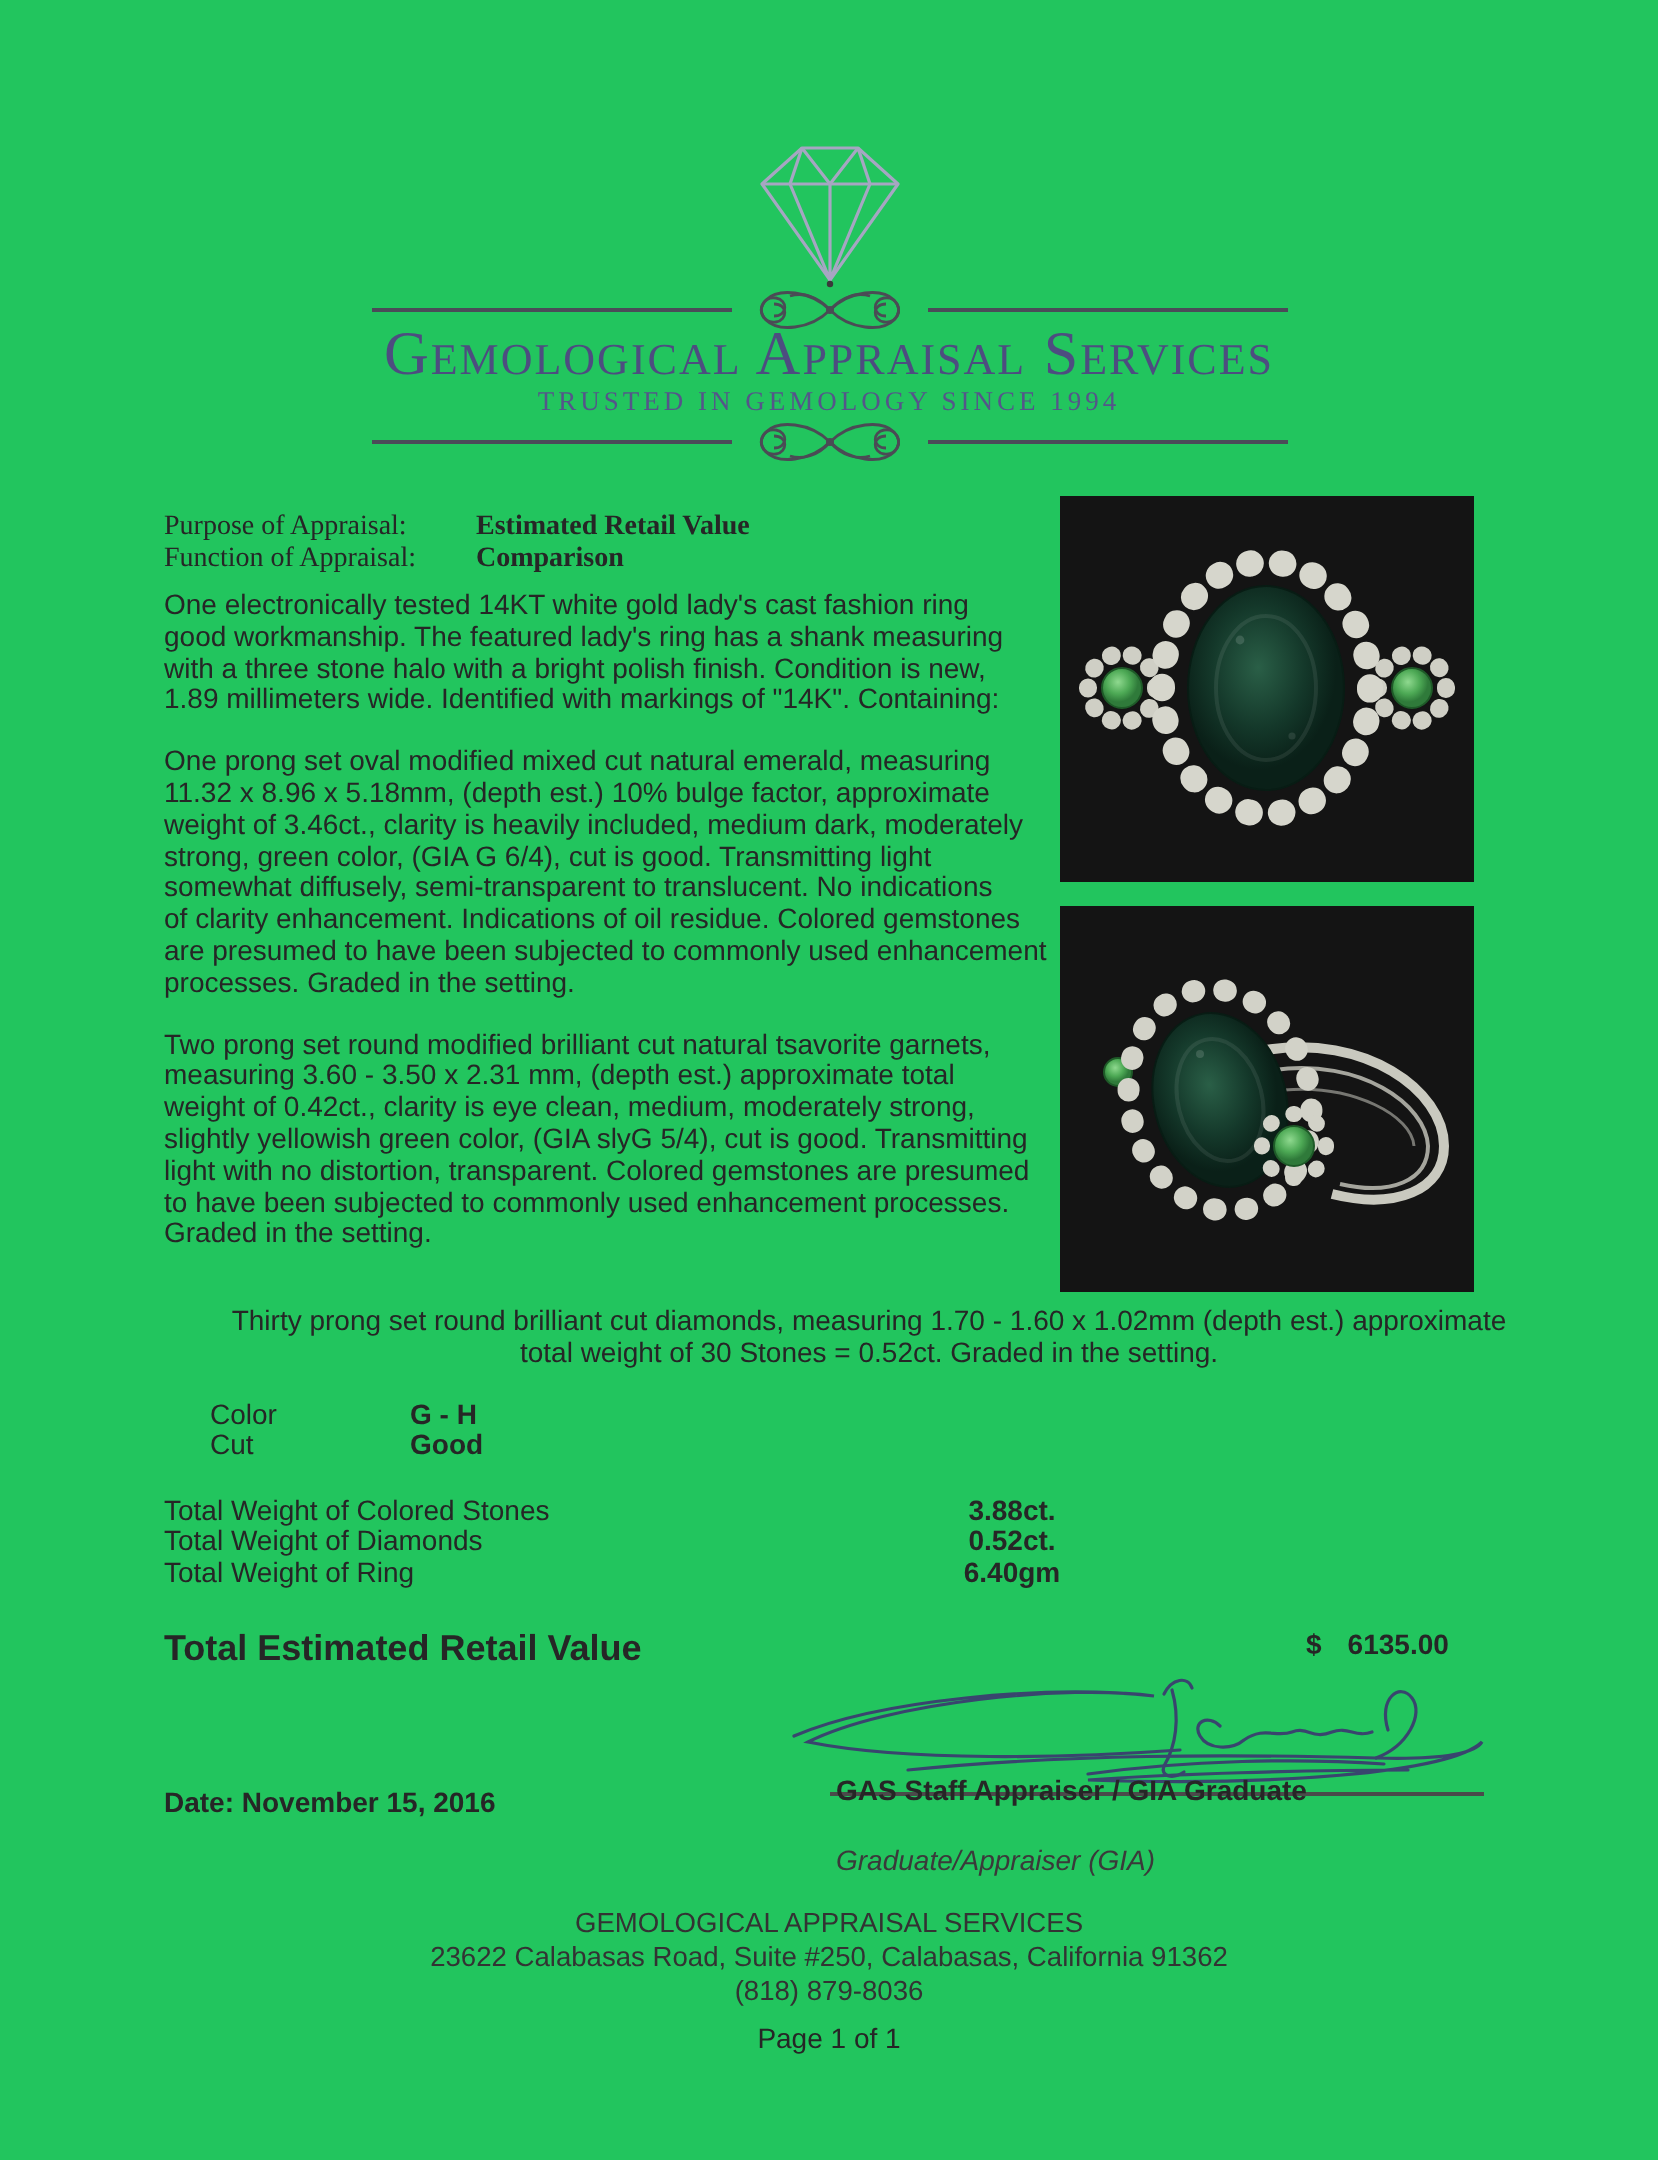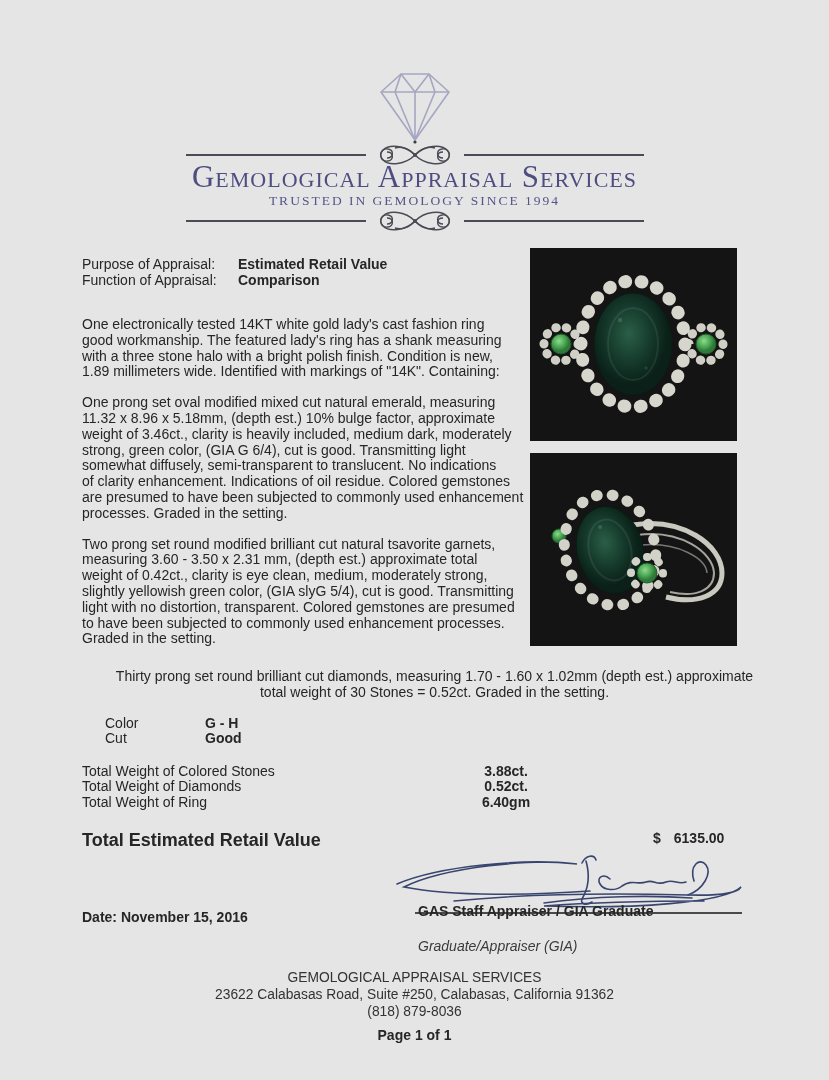--- a/index.html
+++ b/index.html
@@ -1,36 +1,36 @@
 <!DOCTYPE html>
 <html><head>
 <meta charset="utf-8">
 <style>
   html,body{margin:0;padding:0;background:#fff;}
-  .page{position:relative;width:829px;height:1080px;background:#e5e5e5;overflow:hidden;
+  .page{position:relative;width:829px;height:1080px;background:#22c55e;overflow:hidden;
         font-family:"Liberation Sans",sans-serif;color:#262626;font-size:14px;}
   
   .letterhead{text-align:center;}
   .diamond-svg{display:block;margin:66px auto 0;}
   .rules{width:458px;margin:0 auto;}
   .rule-row{display:flex;align-items:center;height:22px;}
   .rule{flex:1;height:2px;background:#4b4b58;}
   .orn{flex:0 0 auto;margin:0 3px;}
   .company-title{font-family:"Liberation Serif",serif;font-variant:small-caps;font-weight:500;
         font-size:31px;line-height:30px;letter-spacing:1px;color:#4d4d80;margin:-4px 0 0 0;}
   .tagline{font-family:"Liberation Serif",serif;font-size:13.5px;letter-spacing:2px;
         color:#55558a;line-height:15px;margin:1px 0 2px 0;}
   
   .main{margin:24px 42px 0 82px;}
   .columns{display:flex;}
   .left-col{width:448px;}
   .right-col{width:209px;margin-left:0;margin-top:-8px;}
   .photo{display:block;margin:0;}
   .photo2{margin-top:12px;}
-  .meta{margin-bottom:29px;}
+  .meta{margin-bottom:7px;font-family:Liberation Serif, serif;}
   .meta-row{display:flex;line-height:16px;}
   .meta-label{width:156px;}
   .meta-value{font-weight:bold;}
   .para{margin:0 0 15px 0;}
   .line{white-space:nowrap;line-height:15.8px;}
   .full-para{margin-top:7px;text-align:center;}
   .grades{margin:12px 0 0 23px;}
   .grade-row{display:flex;line-height:15.5px;}
   .grade-label{width:100px;}
   .grade-value{font-weight:bold;}
@@ -42,21 +42,21 @@
   .retail-value{position:absolute;left:571px;top:0;font-weight:bold;display:flex;gap:13px;}
   
   .sig-area{position:relative;height:104px;margin-top:8px;}
   .sig-svg{position:absolute;left:312px;top:-4px;}
   .sig-line{position:absolute;left:333px;top:57px;width:327px;border-top:2px solid #4a4a4a;}
   .sig-title1{position:absolute;left:336px;top:48px;font-weight:bold;}
   .sig-title2{position:absolute;left:336px;top:83px;font-style:italic;color:#3a3a3a;}
   .sig-date{position:absolute;left:0;top:54px;font-weight:bold;}
   
   .footer{text-align:center;margin-top:10px;line-height:17px;font-size:13.8px;color:#333;}
-  .page-num{font-weight:bold;margin-top:7px;color:#262626;font-size:14px;}
+  .page-num{font-weight:normal;margin-top:7px;color:#262626;font-size:14px;}
 </style>
 </head>
 <body>
 
 <div class="page">
 
   <div class="letterhead">
     <svg class="diamond-svg" width="96" height="78" viewBox="0 0 96 78">
       <g fill="none" stroke="#a6a6c2" stroke-width="1.6" stroke-linejoin="round">
         <path d="M14,26 L34,8 L62,8 L82,26 L48,74 Z"></path>

